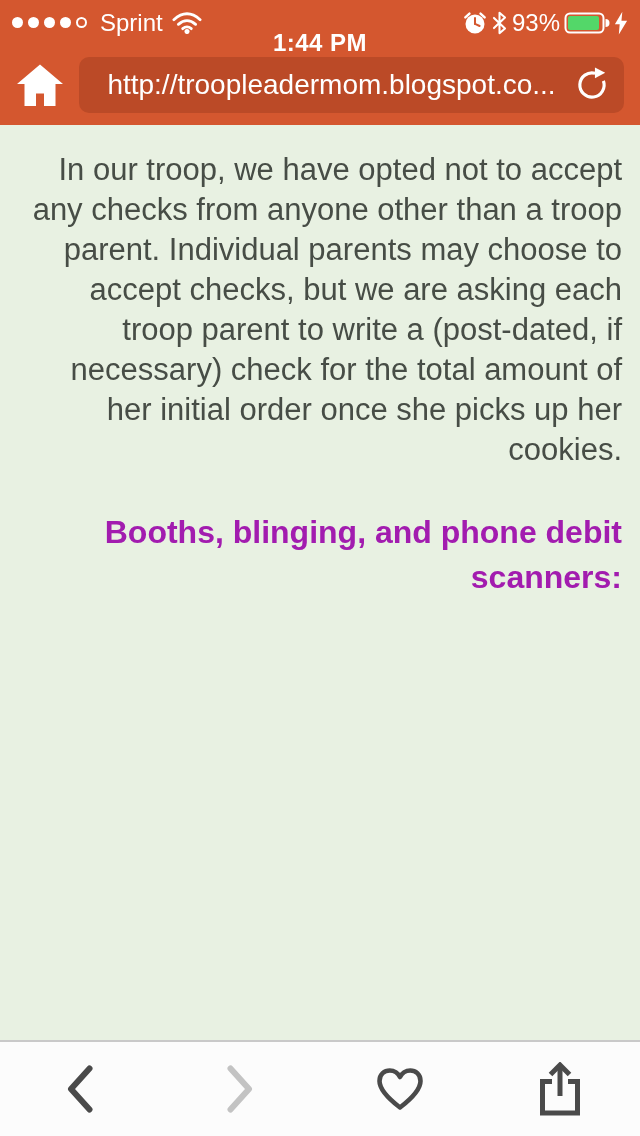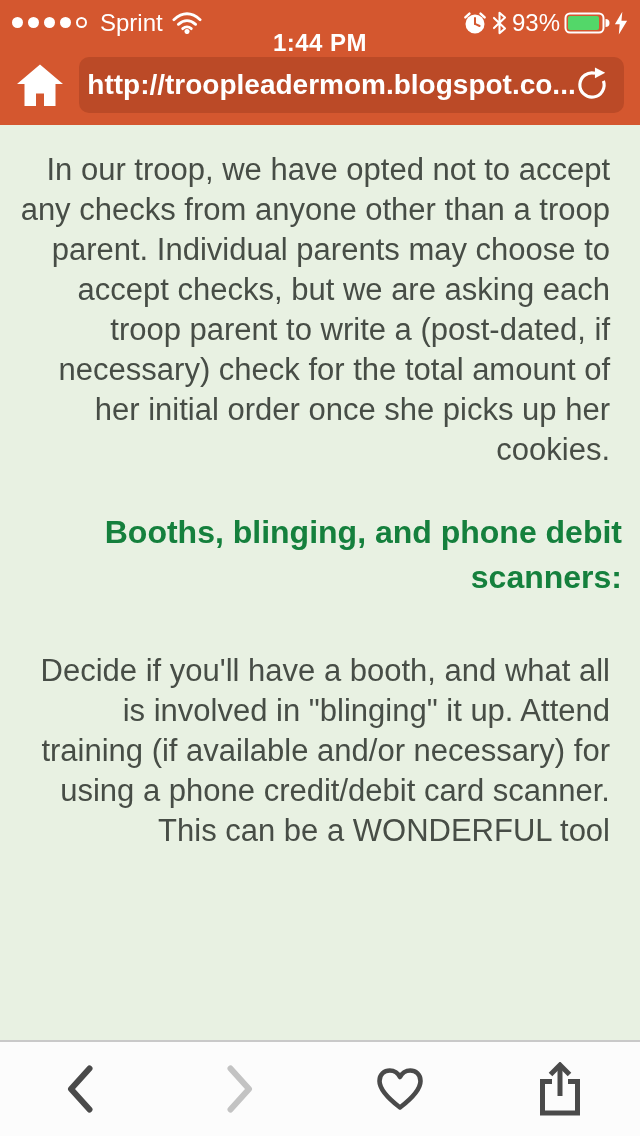--- a/index.html
+++ b/index.html
@@ -19,39 +19,39 @@
   .dot{width:11px;height:11px;border-radius:50%;background:#fff;box-sizing:border-box;}
   .dot.hollow{background:transparent;border:2px solid #fff;}
   .sb-time{
     position:absolute;left:50%;transform:translateX(-50%);
     font-weight:600;letter-spacing:.5px;margin-top:41px;
   }
   .sb-right{margin-left:auto;display:flex;align-items:center;gap:4px;}
   
   .browser-bar{
     height:80px;flex:0 0 80px;background:#D4572F;
-    display:flex;align-items:center;padding:0 16px;box-sizing:border-box;gap:15px;font-weight:bold;
+    display:flex;align-items:center;padding:0 16px;box-sizing:border-box;gap:15px;
   }
   .home-btn{flex:0 0 auto;display:flex;align-items:center;cursor:pointer;}
   .url-field{
     flex:1;height:56px;background:#BB4A27;border-radius:10px;
     display:flex;align-items:center;justify-content:center;
     position:relative;color:#fff;font-size:28px;cursor:text;
     padding:0 54px 0 14px;box-sizing:border-box;white-space:nowrap;overflow:hidden;
   }
   .refresh-btn{position:absolute;right:13px;top:50%;transform:translateY(-50%);cursor:pointer;display:flex;}
   
   .content{
     flex:0 0 915px;height:915px;background:#E8F1E2;box-sizing:border-box;
     padding:25px 18px 0 18px;overflow:hidden;
     color:#474D46;font-size:31px;line-height:40px;
   }
-  .content p{margin:0 12px 40px 0;}
+  .content p{margin:0 0 40px 0;}
   .content h2{
-    margin:0 0 51px 0;font-size:32px;line-height:45px;font-weight:bold;color:#15803d;
+    margin:0 0 40px 0;font-size:32px;line-height:45px;font-weight:bold;color:#a21caf;
   }
   
   .toolbar{
     flex:0 0 96px;height:96px;background:#FCFCFC;border-top:2px solid #C9C9C9;
     box-sizing:border-box;display:flex;align-items:center;justify-content:space-around;
   }
   .tb-btn{display:flex;align-items:center;justify-content:center;cursor:pointer;
     width:90px;height:80px;}
   svg{display:block;}
 </style>
@@ -128,21 +128,20 @@
             <polygon points="19.8,1.5 19.8,11.5 29.5,6.5" fill="#fff"></polygon>
           </svg>
         </span>
       </span>
     </div>
   </div>
 
   <div class="content">
     <p>In our troop, we have opted not to accept any checks from anyone other than a troop parent. Individual parents may choose to accept checks, but we are asking each troop parent to write a (post-dated, if necessary) check for the total amount of her initial order once she picks up her cookies.</p>
     <h2>Booths, blinging, and phone debit scanners:</h2>
-    <p>Decide if you'll have a booth, and what all is involved in "blinging" it up. Attend training (if available and/or necessary) for using a phone credit/debit card scanner. This can be a WONDERFUL tool</p>
   </div>
 
   <div class="toolbar">
     <div class="tb-btn">
       <span>
         <svg width="28" height="48" viewBox="0 0 28 48">
           <path d="M23.5 3.5 L5 24 L23.5 44.5" fill="none" stroke="#4A4A4A" stroke-width="6" stroke-linecap="round" stroke-linejoin="round"></path>
         </svg>
       </span>
     </div>

